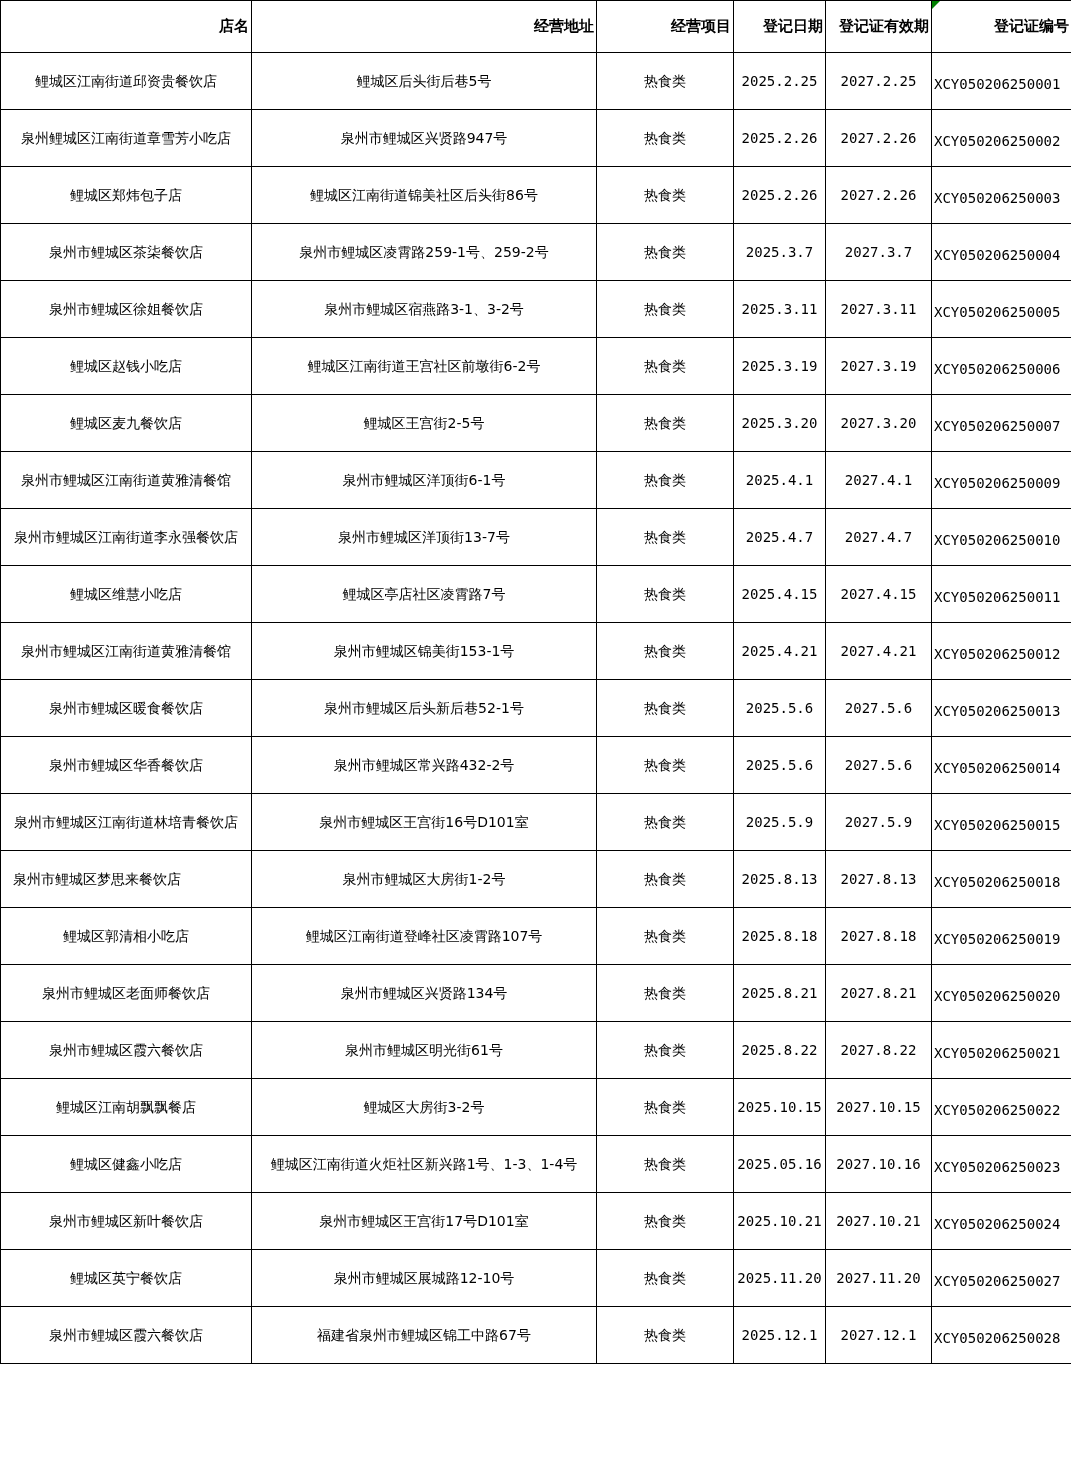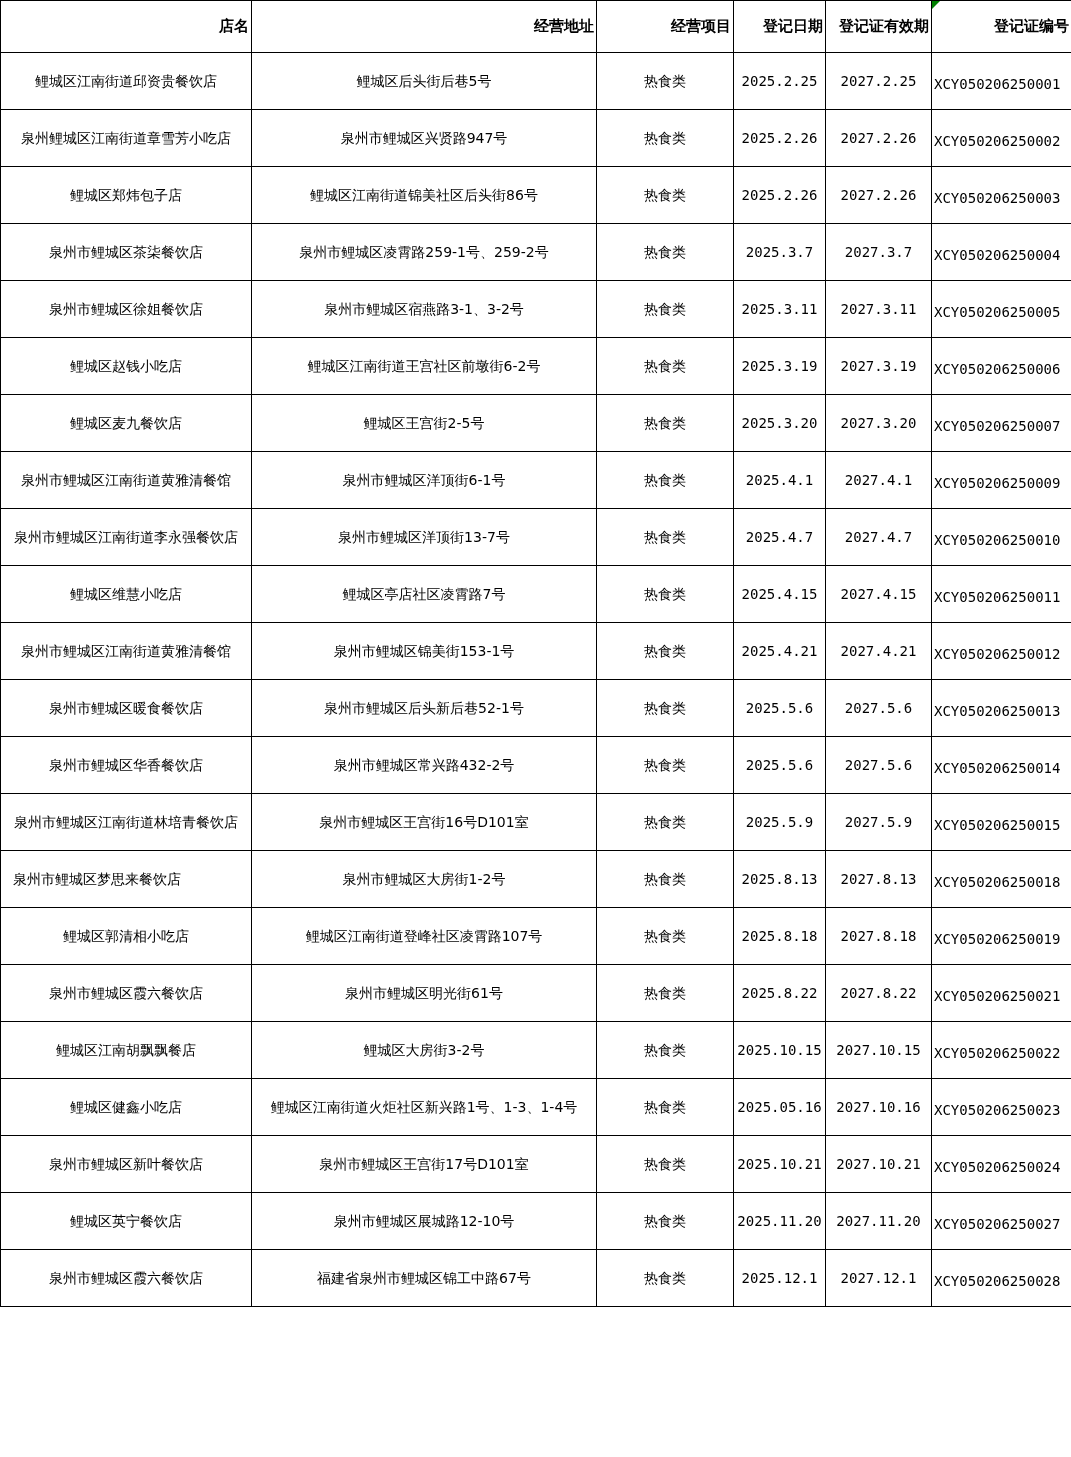--- a/index.html
+++ b/index.html
@@ -217,20 +217,28 @@
   </tr>
         <tr>
     <td class="col-0">鲤城区郭清相小吃店</td>
     <td class="col-1">鲤城区江南街道登峰社区凌霄路107号</td>
     <td class="col-2">热食类</td>
     <td class="col-3">2025.8.18</td>
     <td class="col-4">2027.8.18</td>
     <td class="col-5">XCY050206250019</td>
   </tr>
         <tr>
+    <td class="col-0">泉州市鲤城区老面师餐饮店</td>
+    <td class="col-1">泉州市鲤城区兴贤路134号</td>
+    <td class="col-2">热食类</td>
+    <td class="col-3">2025.8.21</td>
+    <td class="col-4">2027.8.21</td>
+    <td class="col-5">XCY050206250020</td>
+  </tr>
+        <tr>
     <td class="col-0">泉州市鲤城区霞六餐饮店</td>
     <td class="col-1">泉州市鲤城区明光街61号</td>
     <td class="col-2">热食类</td>
     <td class="col-3">2025.8.22</td>
     <td class="col-4">2027.8.22</td>
     <td class="col-5">XCY050206250021</td>
   </tr>
         <tr>
     <td class="col-0">鲤城区江南胡飘飘餐店</td>
     <td class="col-1">鲤城区大房街3-2号</td>

